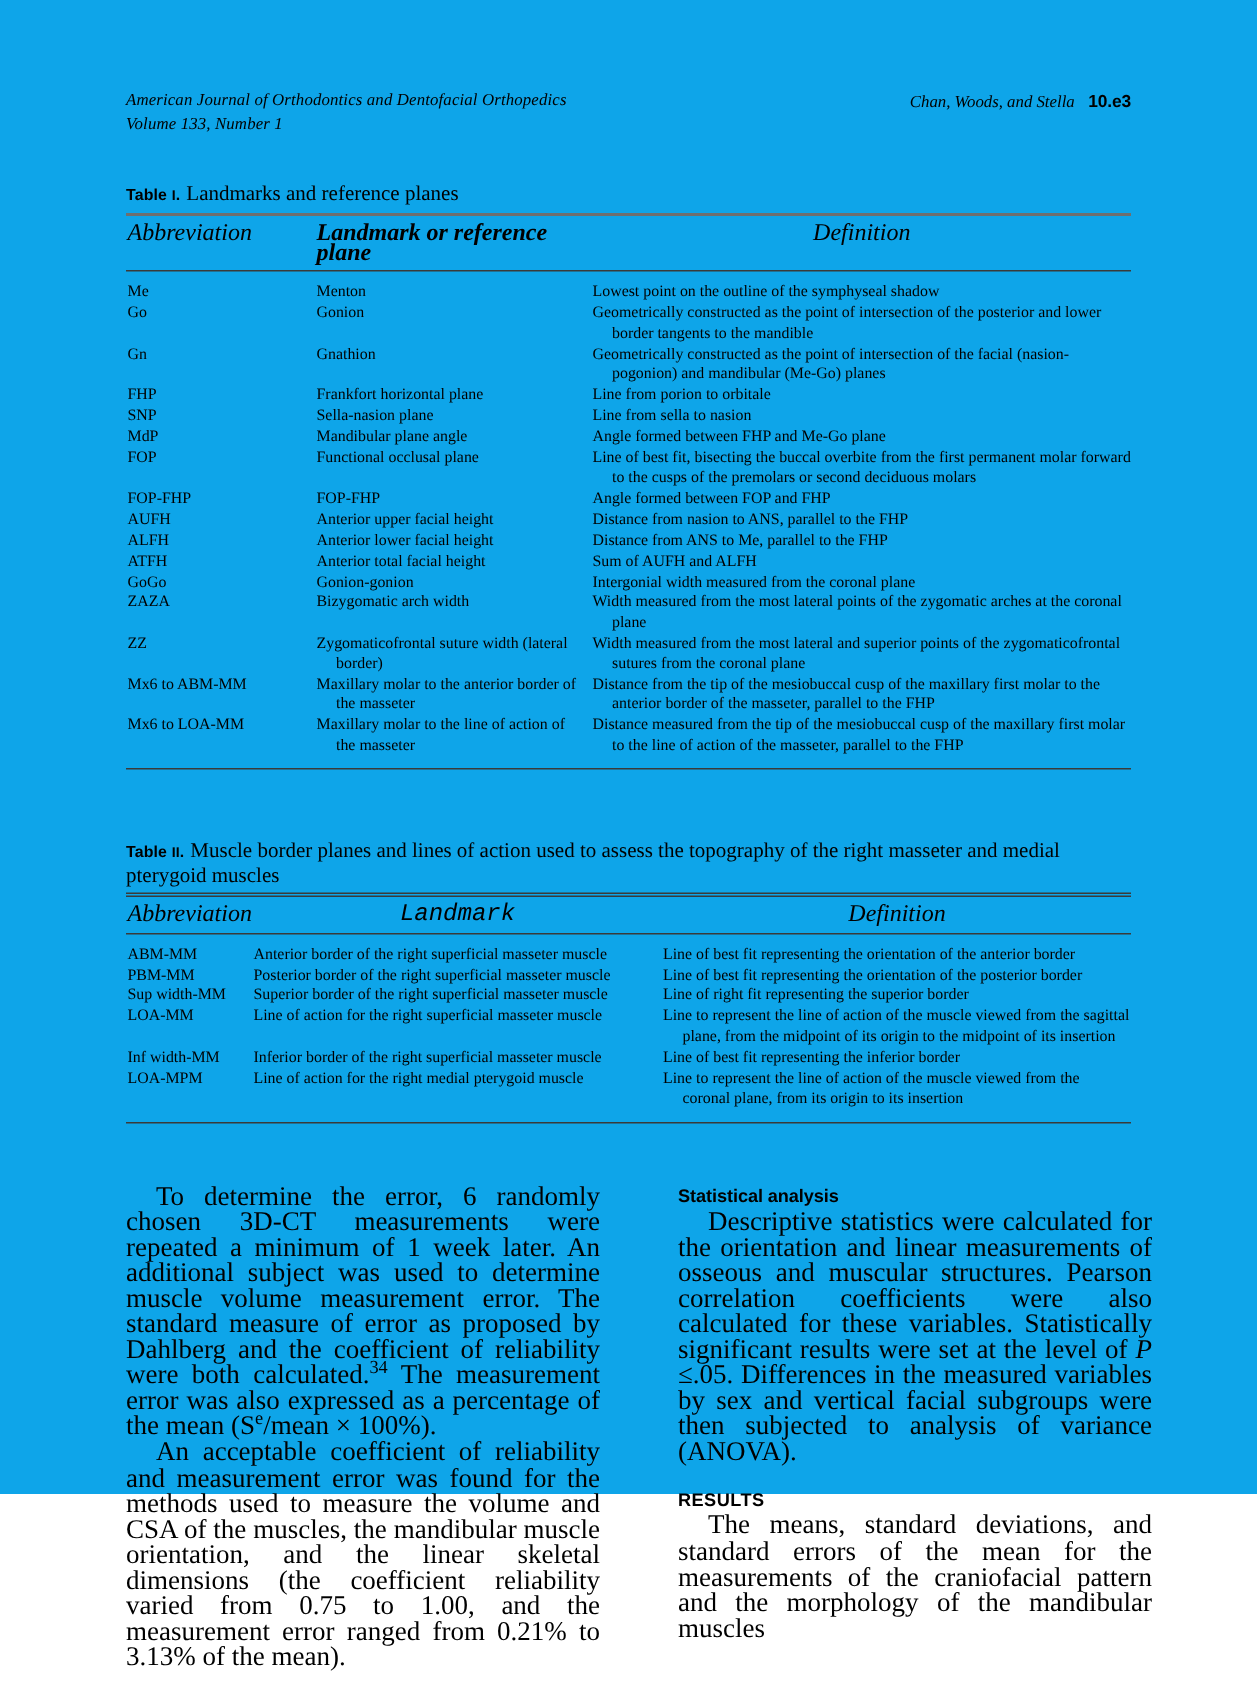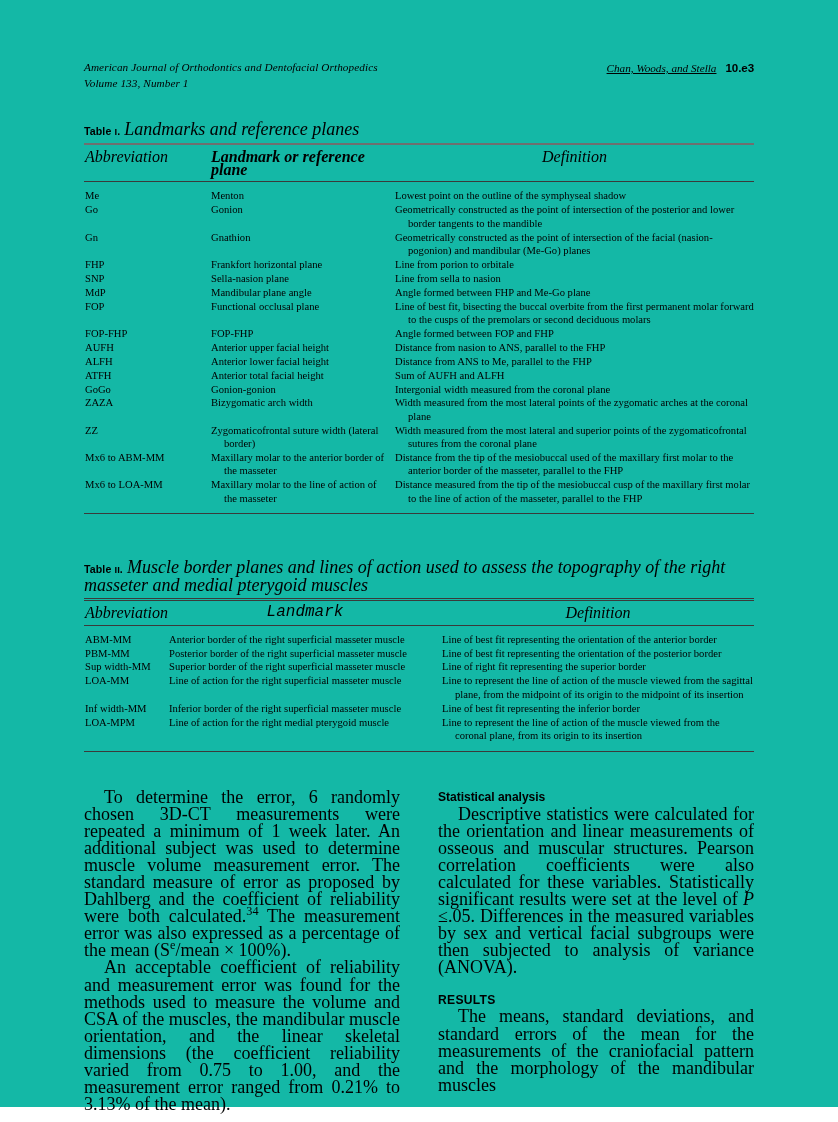--- a/index.html
+++ b/index.html
@@ -11,22 +11,22 @@
     width: 838px;
     height: 1122px;
     position: relative;
     font-family: "Liberation Serif", serif;
     color: #000000;
     overflow: hidden;
   }
   .page {
     position: absolute;
     left: 0; top: 0;
-    width: 838px; height: 1107px;
-    background: #14b8a6;
+    width: 838px; height: 996px;
+    background: #0ea5e9;
   }
 
   
   .runhead {
     position: absolute;
     left: 84px;
     top: 60px;
     width: 670px;
     height: 34px;
   }
@@ -43,21 +43,20 @@
   .runhead-right {
     position: absolute;
     right: 0; top: 0;
     font-size: 11.2px;
     line-height: 15.5px;
     white-space: nowrap;
   }
   .runhead-right .journal-authors {
     font-family: "Liberation Serif", serif;
     font-style: italic;
-    text-decoration: underline;
   }
   .runhead-right .folio {
     font-family: "Liberation Sans", sans-serif;
     font-weight: bold;
     font-size: 11.6px;
     margin-left: 9px;
     letter-spacing: -0.1px;
   }
 
   
@@ -73,23 +72,22 @@
   }
   .tbl-caption .tbl-label {
     font-family: "Liberation Sans", sans-serif;
     font-weight: bold;
     font-size: 10.6px;
     letter-spacing: 0.1px;
   }
   .tbl-caption .tbl-label .tbl-num { font-size: 9.4px; }
   .tbl-caption .tbl-title {
     font-family: "Liberation Serif", serif;
-    font-size: 18px;
+    font-size: 14px;
     margin-left: 4px;
-    font-style: italic;
   }
 
   .rule-thick { border-top: 2.1px solid #6f6f6f; height: 0; font-size: 0; }
   .rule-double {
     height: 0; font-size: 0;
     border-top: 1.2px solid #3a3a3a;
     border-bottom: 1.2px solid #3a3a3a;
     box-sizing: content-box;
     padding-top: 1.2px;
   }
@@ -152,21 +150,21 @@
     top: 789px;
     width: 670px;
     height: 270px;
   }
   .col {
     position: absolute;
     top: 0;
     width: 316px;
   }
   .col-left { left: 0; }
-  .col-right { left: 354px; }
+  .col-right { left: 368px; }
 
   .col p {
     margin: 0;
     font-size: 18px;
     line-height: 17.05px;
     text-align: justify;
     text-justify: inter-word;
     hyphens: none;
   }
   .col p.indent { text-indent: 20px; }
@@ -386,21 +384,21 @@
             </td>
           </tr>
         <tr>
             <td class="k1">
               <span class="cellwrap">Mx6 to ABM-MM</span>
             </td>
             <td class="k2">
               <span class="cellwrap">Maxillary molar to the anterior border of the masseter</span>
             </td>
             <td class="k3">
-              <span class="cellwrap">Distance from the tip of the mesiobuccal used of the maxillary first molar to the anterior border of the masseter, parallel to the FHP</span>
+              <span class="cellwrap">Distance from the tip of the mesiobuccal cusp of the maxillary first molar to the anterior border of the masseter, parallel to the FHP</span>
             </td>
           </tr>
         <tr>
             <td class="k1">
               <span class="cellwrap">Mx6 to LOA-MM</span>
             </td>
             <td class="k2">
               <span class="cellwrap">Maxillary molar to the line of action of the masseter</span>
             </td>
             <td class="k3">

